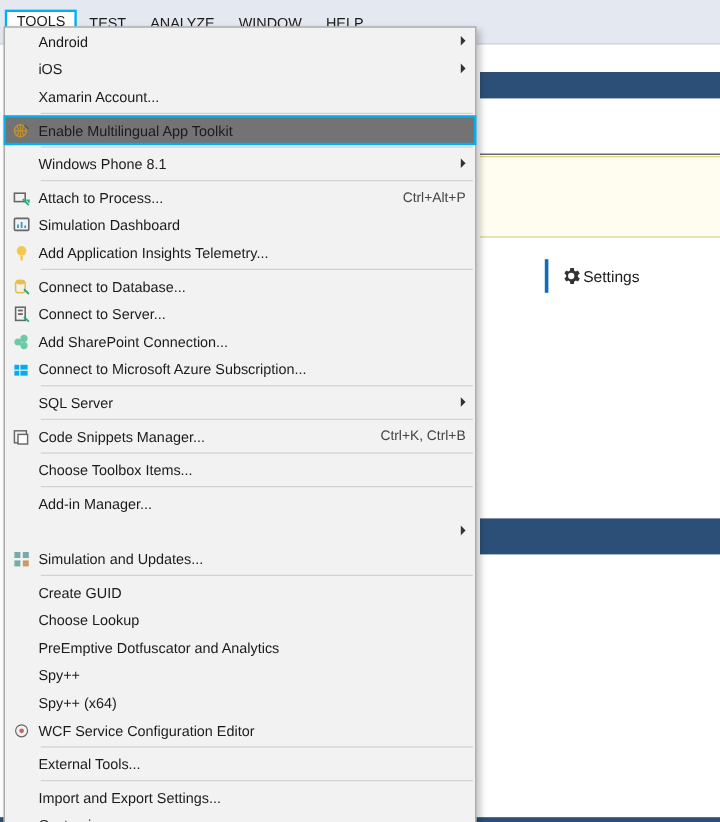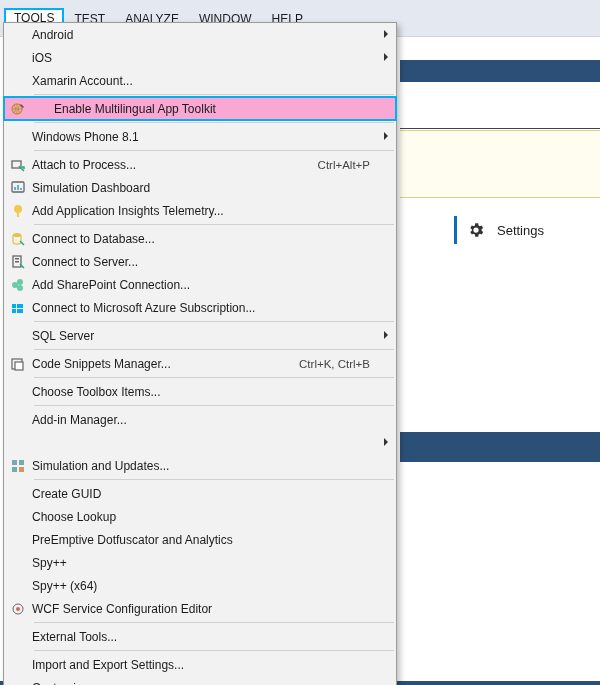--- a/index.html
+++ b/index.html
@@ -49,21 +49,21 @@
     border-top: 1px solid #d9d28a;
     border-bottom: 1px solid #d9d28a;
   }
   .bg-settings {
     position: absolute;
     left: 454px; top: 216px;
     height: 28px;
     display: flex; align-items: center;
     border-left: 3px solid #0f6cbd;
     padding-left: 10px;
-    gap: 12px;
+    gap: 1px;
     font-size: 13px;
   }
   .bg-divider {
     position: absolute;
     left: 400px; right: 0;
     top: 128px;
     border-top: 1px solid #444;
   }
   .bg-bottom {
     position: absolute; left:0; right:0; bottom:0; height:4px;
@@ -76,21 +76,20 @@
     width: 394px;
     background: #f2f2f2;
     border: 1px solid #9a9a9a;
     box-shadow: 3px 3px 6px rgba(0,0,0,.25);
   }
   .mi {
     display: flex;
     align-items: center;
     height: 23px;
     position: relative;
-    padding-right: 18px;
   }
   .mi .icon {
     width: 28px;
     display: flex;
     align-items: center;
     justify-content: center;
     flex: 0 0 28px;
   }
   .mi .label {
     flex: 1 1 auto;
@@ -105,24 +104,23 @@
   .mi .arrow {
     position: absolute;
     right: 6px; top: 6px;
   }
   .sep {
     height: 1px;
     background: #d0d0d0;
     margin: 2px 2px 2px 30px;
   }
   .mi.highlight {
-    background: #f9a8d4;
+    background: #737373;
     outline: 2px solid #00b0f0;
     outline-offset: -1px;
-    gap: 22px;
   }
   svg { display: block; }
 </style>
 </head>
 <body>
 
 <div class="bg-stripe s1"></div>
 <div class="bg-divider"></div>
 <div class="bg-yellow"></div>
 <div class="bg-settings">

